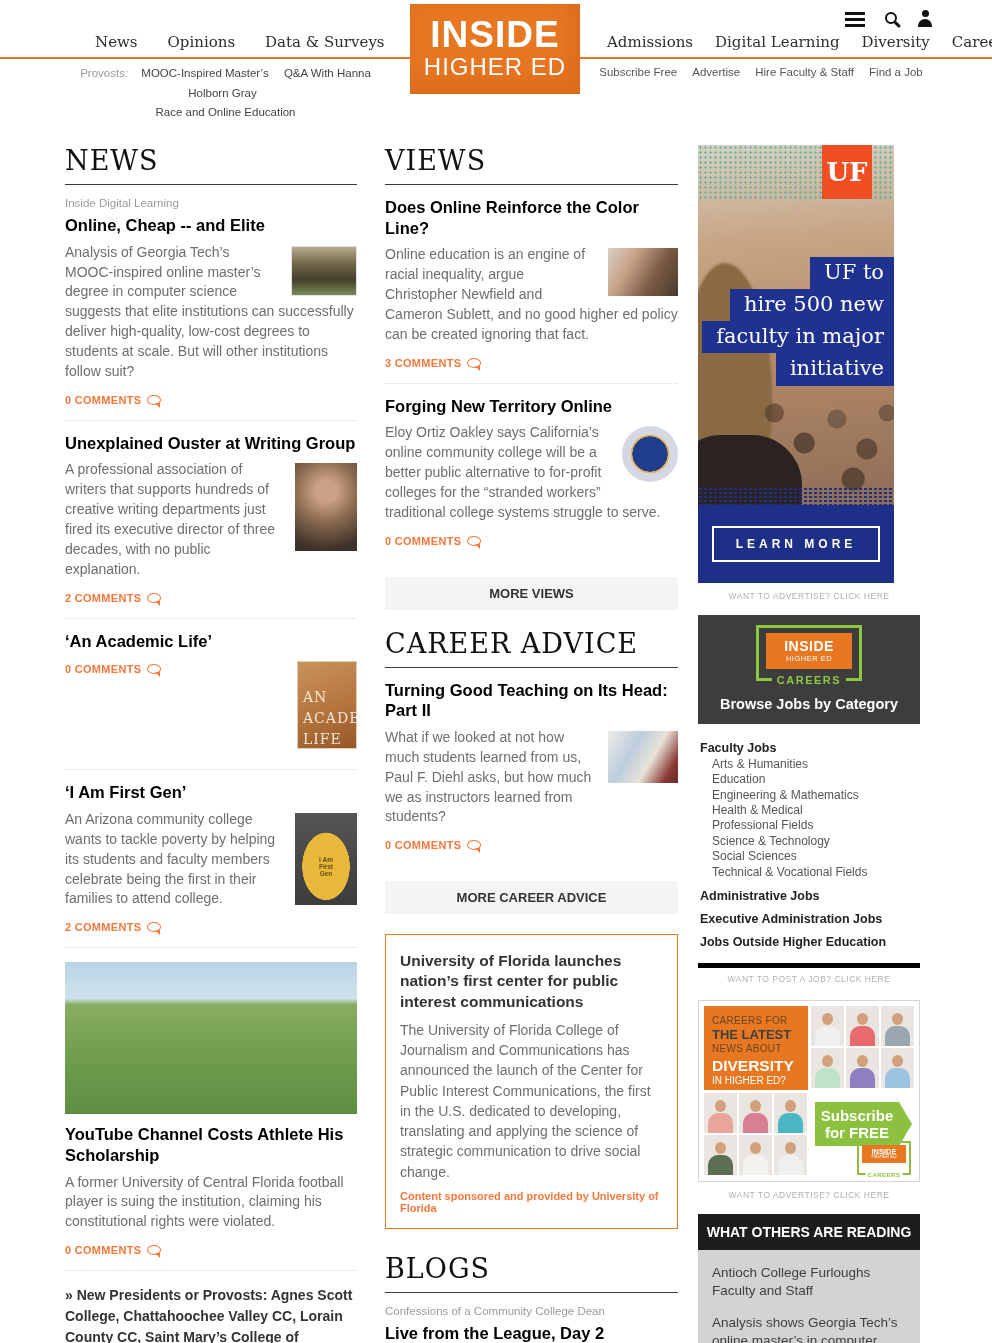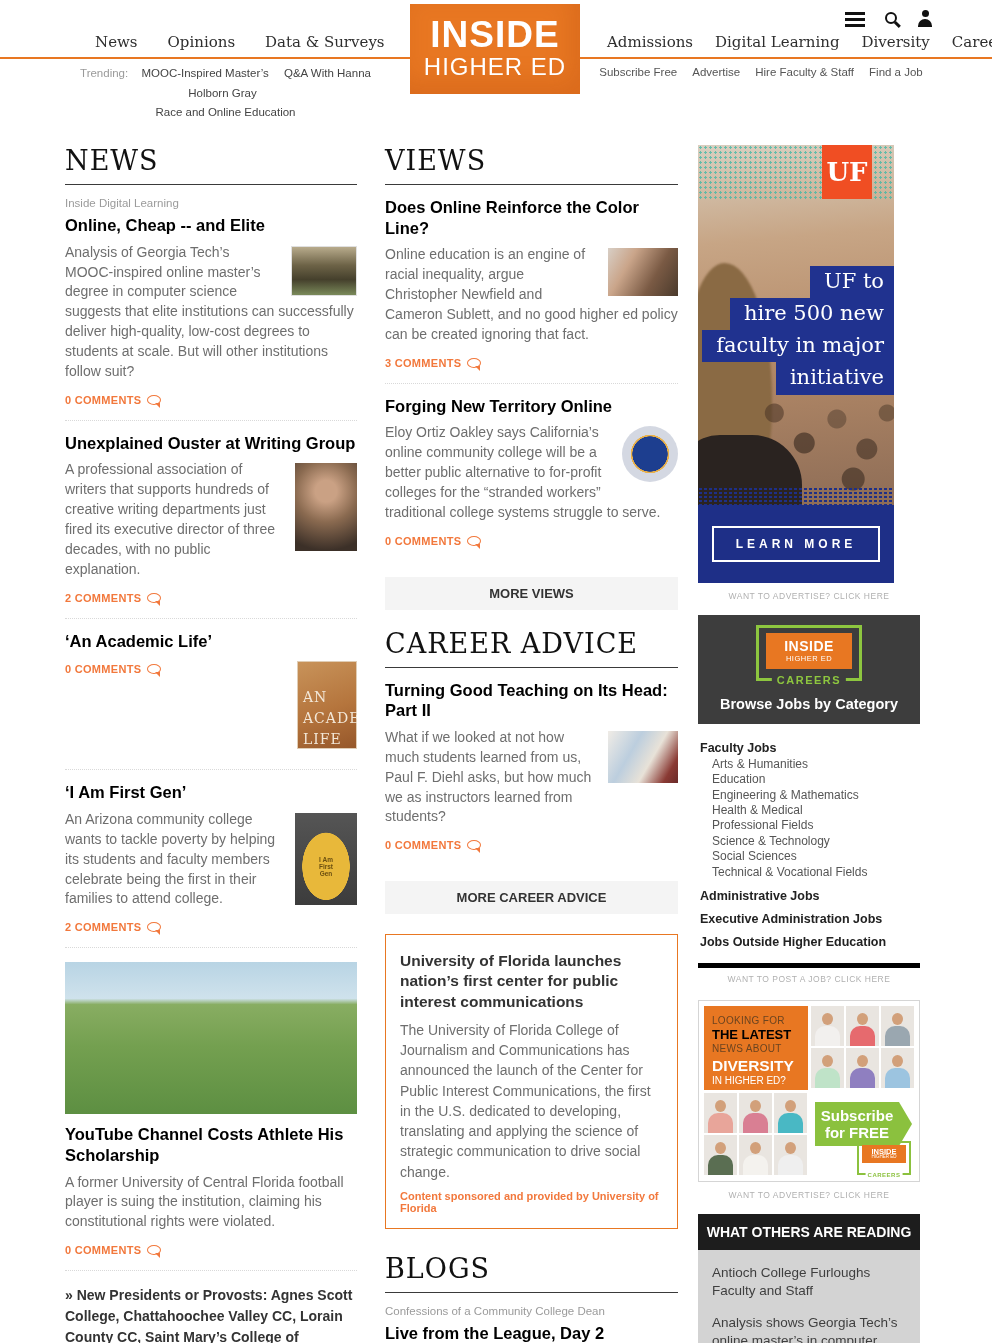--- a/index.html
+++ b/index.html
@@ -102,21 +102,21 @@
        radial-gradient(circle at 12% 30%, #4a3426 9px, transparent 10px),
        radial-gradient(circle at 34% 55%, #2c2018 10px, transparent 11px),
        radial-gradient(circle at 58% 35%, #5a4434 9px, transparent 10px),
        radial-gradient(circle at 80% 60%, #3a2a20 10px, transparent 11px),
        radial-gradient(circle at 95% 30%, #54402e 8px, transparent 9px),
        radial-gradient(circle at 22% 80%, #241a14 11px, transparent 12px),
        radial-gradient(circle at 70% 85%, #33251c 11px, transparent 12px); }
   .uf-logo { position: absolute; top: 0; right: 22px; width: 50px; height: 54px; background: #f04e23;
              color: #fff; display: flex; align-items: center; justify-content: center;
              font-family: "DejaVu Serif", serif; font-weight: bold; font-size: 26px; }
-  .uf-lines { position: absolute; top: 121px; right: 0; display: flex; flex-direction: column; align-items: flex-end; }
+  .uf-lines { position: absolute; top: 112px; right: 0; display: flex; flex-direction: column; align-items: flex-end; }
   .uf-line { background: #20328f; color: #fff; font-family: "DejaVu Serif", serif; font-size: 21px;
              padding: 3px 10px 5px 14px; line-height: 1.15; white-space: nowrap; }
   .uf-bottom { position: absolute; bottom: 0; left: 0; right: 0; height: 78px; background: #1e2f87;
                display: flex; align-items: center; justify-content: center; }
   .uf-bottom::before { content: ""; position: absolute; top: -18px; left: 0; right: 0; height: 18px;
                background-image: radial-gradient(#1e2f87 1.5px, transparent 1.6px); background-size: 5px 4px; }
   .learn-more { border: 2px solid #fff; color: #fff; font-size: 12px; font-weight: bold;
                 letter-spacing: 4px; padding: 9px 22px; cursor: pointer; }
   .ad-caption { text-align: center; font-size: 8.5px; color: #b0b0b0; letter-spacing: .5px;
                 margin: 8px 0 14px; cursor: pointer; }
@@ -137,21 +137,21 @@
   .fac-header { font-size: 12.5px; font-weight: bold; color: #222; line-height: 1.3; cursor: pointer; }
   .jobs .sub { font-size: 12px; color: #555; padding-left: 12px; line-height: 1.16; padding-top: 1.5px; cursor: pointer; }
   .jobs .cat { font-size: 12.5px; font-weight: bold; color: #222; margin-top: 9px; cursor: pointer; }
   .post-caption { text-align: center; font-size: 8.5px; color: #b0b0b0; letter-spacing: .5px; margin: 6px 0 16px; cursor: pointer; }
 
   
   .div-ad { position: relative; width: 222px; height: 182px; border: 1px solid #d5d5d5; background: #fff; cursor: pointer; }
   .da-orange { position: absolute; top: 5px; left: 5px; width: 104px; height: 84px; background: #e87722;
                padding: 9px 0 0 8px; line-height: 1.25; }
   .dl1, .dl3 { display: block; font-size: 10px; color: #6b4420; letter-spacing: .3px; }
-  .dl2 { display: block; font-size: 13px; font-weight: bold; color: #000000; }
+  .dl2 { display: block; font-size: 13px; font-weight: bold; color: #404040; }
   .dl4 { display: block; font-size: 15.5px; font-weight: bold; color: #fff; }
   .dl5 { display: block; font-size: 10px; color: #fff; }
   .da-grid { position: absolute; display: grid; grid-template-columns: repeat(3, 33px); grid-auto-rows: 40px; gap: 2px; }
   .da-grid.top { top: 5px; left: 112px; }
   .da-grid.bottom { top: 92px; left: 5px; }
   .pcell { position: relative; background: #e9e5e0; overflow: hidden; }
   .pcell::before { content: ""; position: absolute; top: 7px; left: 11px; width: 11px; height: 12px;
                    border-radius: 50%; background: #d2a07a; }
   .pcell::after { content: ""; position: absolute; top: 20px; left: 4px; width: 25px; height: 20px;
                   border-radius: 10px 10px 0 0; background: var(--shirt, #ccc); }
@@ -205,21 +205,21 @@
   </nav>
 
   <div class="icons-row">
     <span class="menu-icon"></span>
     <span class="search-icon"></span>
     <span class="user-icon"></span>
   </div>
 
   <div class="trending">
     <div>
-      <span class="label">Trending:</span>
+      <span class="label">Provosts:</span>
       <span class="tlink">MOOC-Inspired Master’s</span>
       <span class="tlink">Q&amp;A With Hanna Holborn Gray</span>
     </div>
     <div>
       <span class="tlink">Race and Online Education</span>
     </div>
   </div>
 
   <div class="utility">
     <span>Subscribe Free</span>
@@ -389,21 +389,21 @@
       <div class="sub">Social Sciences</div>
       <div class="sub">Technical &amp; Vocational Fields</div>
       <div class="cat">Administrative Jobs</div>
       <div class="cat">Executive Administration Jobs</div>
       <div class="cat">Jobs Outside Higher Education</div>
     </div>
     <div class="post-caption">WANT TO POST A JOB? CLICK HERE</div>
 
     <div class="div-ad">
       <div class="da-orange">
-        <span class="dl1">LOOKING FOR</span>
+        <span class="dl1">CAREERS FOR</span>
         <span class="dl2">THE LATEST</span>
         <span class="dl3">NEWS ABOUT</span>
         <span class="dl4">DIVERSITY</span>
         <span class="dl5">IN HIGHER ED?</span>
       </div>
       <div class="da-grid top">
         <div class="pcell p1"></div>
         <div class="pcell p2"></div>
         <div class="pcell p3"></div>
         <div class="pcell p4"></div>

